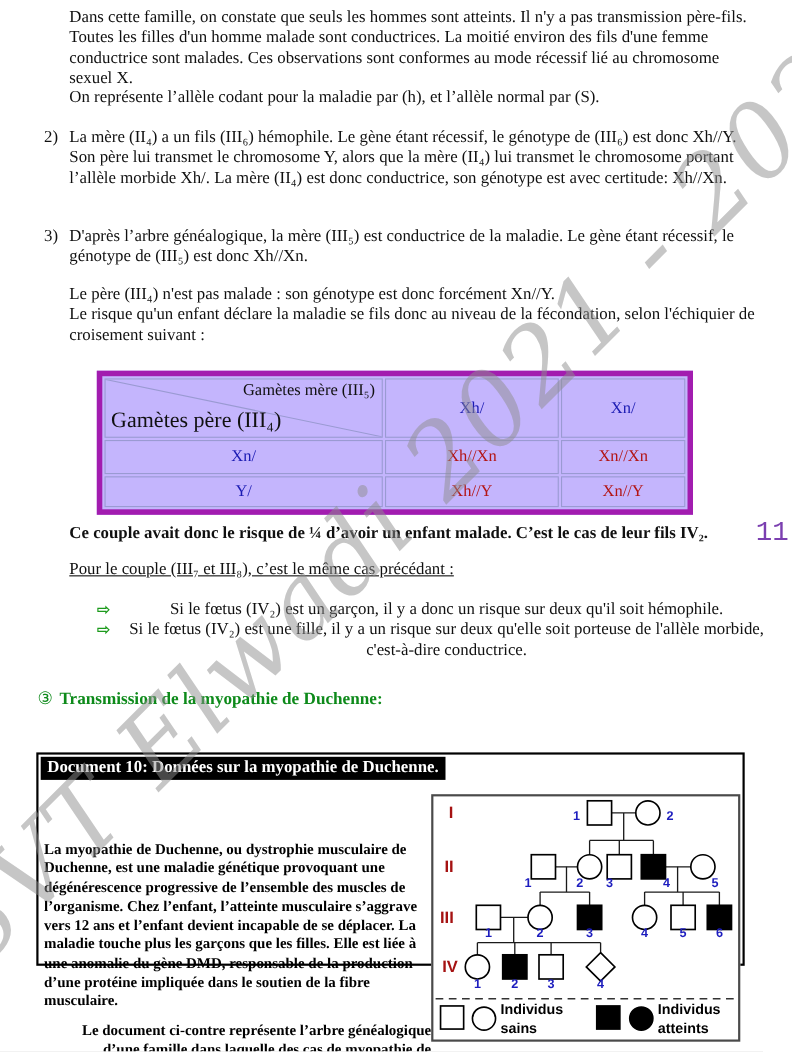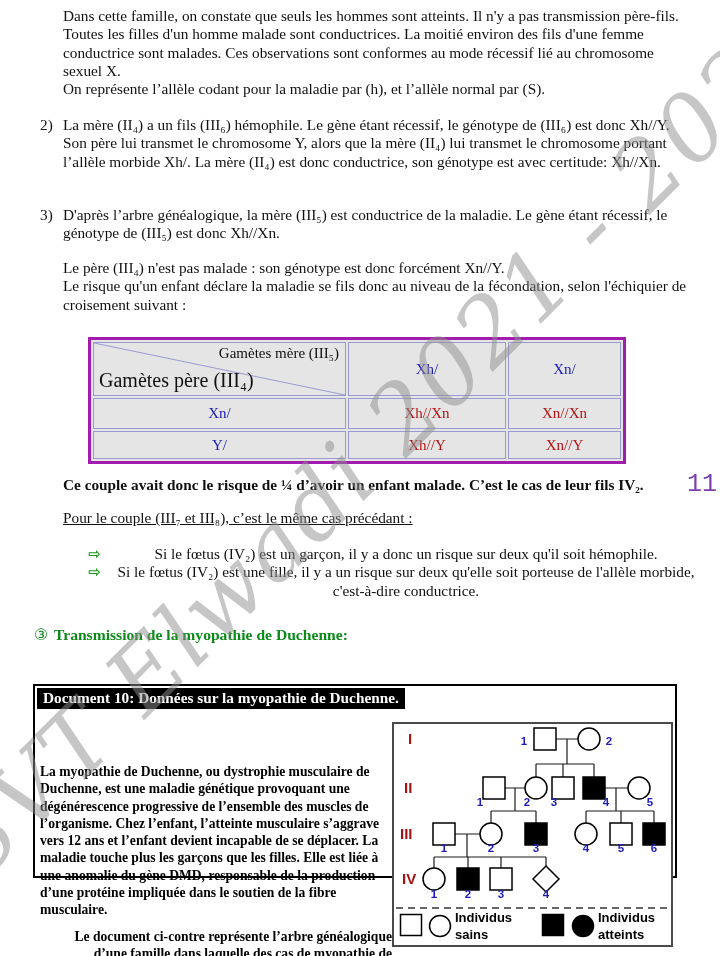--- a/index.html
+++ b/index.html
@@ -17,21 +17,21 @@
     transform:translate(-50%,-50%) rotate(-45deg);
     font-family:"DejaVu Serif",serif;font-style:italic;
     font-size:92px;color:#8f8f8f;opacity:.5;white-space:nowrap;
     z-index:9;pointer-events:none;letter-spacing:3px;
   }
   
   .item{display:flex;}
   .item .marker{width:23px;flex:none;}
   .item .txt{flex:1;}
   
-  table.punnett{border-collapse:separate;border-spacing:2px;border:3px solid #a21caf;background:#e5e5e5;}
+  table.punnett{border-collapse:separate;border-spacing:2px;border:5px solid #a21caf;background:#c4b5fd;}
   table.punnett td{border:1px solid #9a9ad2;text-align:center;vertical-align:middle;font-size:15px;padding:0 4px;}
   td.corner{position:relative;height:52px;width:243px;}
   td.corner svg.diag{position:absolute;left:0;top:0;width:100%;height:100%;}
   .ct{position:absolute;top:2px;right:6px;font-size:15px;color:#101010;}
   .cb{position:absolute;bottom:3px;left:5px;font-size:20px;color:#101010;}
   td.chead,td.rlabel{color:#1b1bb3;}
   td.rescell{color:#b31515;}
   .colA{width:243px;}.colB{width:158px;}.colC{width:113px;}
   tr.r1 td{height:29px;}
   tr.r2 td{height:26px;}

